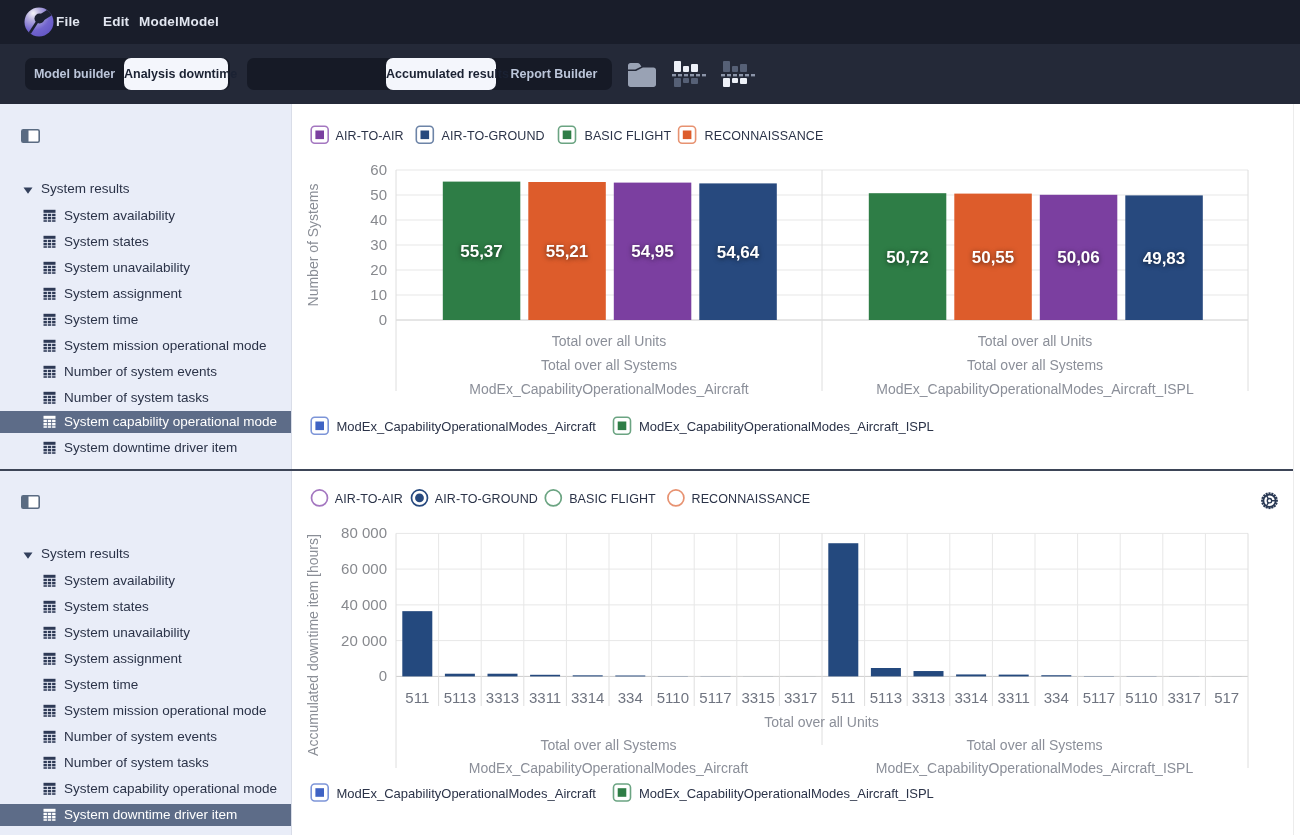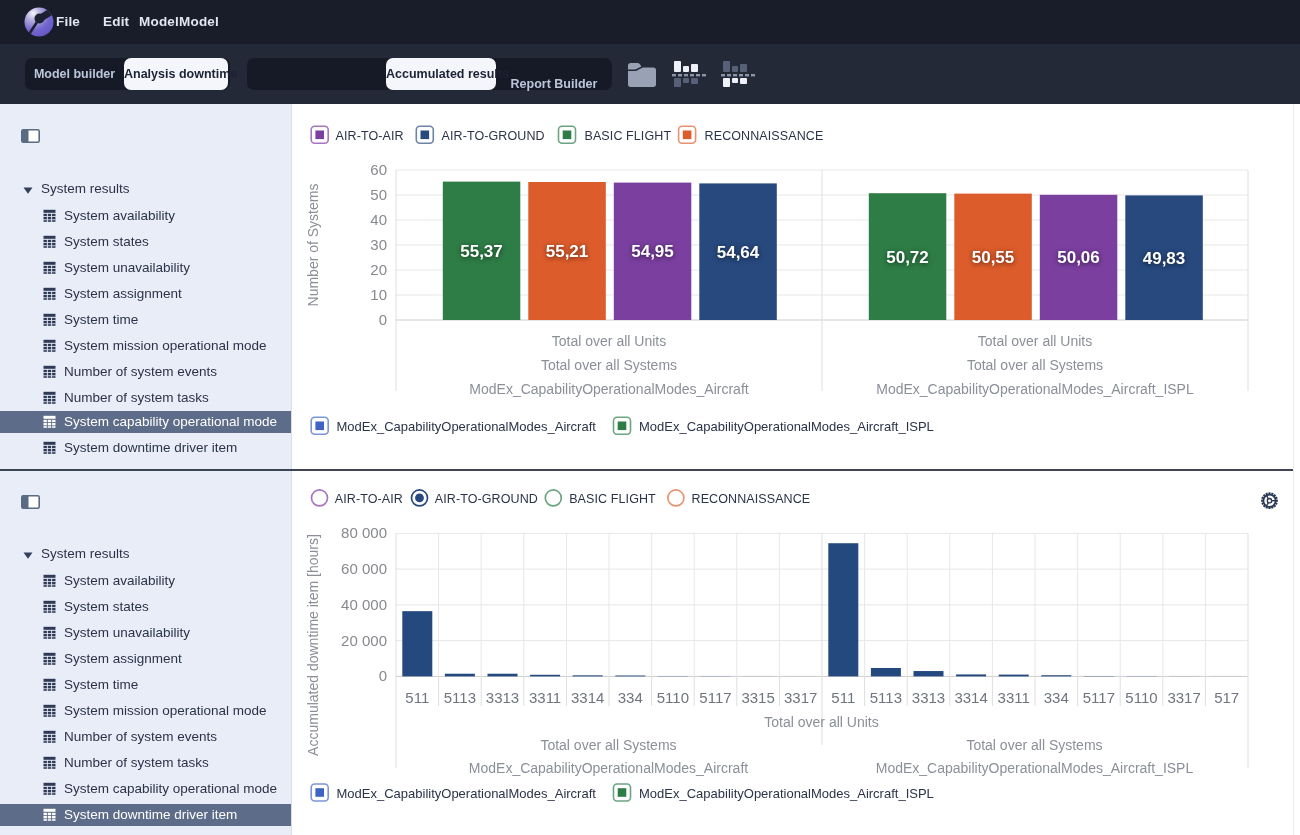--- a/index.html
+++ b/index.html
@@ -46,21 +46,21 @@
     <div class="menuitem" style="left:103px;">Edit</div>
     <div class="menuitem" style="left:139px;">Model</div>
     <div class="menuitem" style="left:179px;">Model</div>
   </div>
   <div id="toolbar">
     <div class="btngroup" style="left:25px;width:205px;"></div>
     <div class="btngroup" style="left:247px;width:365px;"></div>
     <div class="tbtn" style="left:25px;width:99px;">Model builder</div>
     <div class="tbtn-active" style="left:124px;width:104px;">Analysis downtime</div>
     <div class="tbtn-active" style="left:386px;width:110px;">Accumulated results</div>
-    <div class="tbtn" style="left:496px;width:116px;margin-top:10px;">Report Builder</div>
+    <div class="tbtn" style="left:496px;width:116px;">Report Builder</div>
     <svg width="30" height="26" style="position:absolute;left:627px;top:18px;" viewBox="0 0 30 26">
       <path d="M1 3.5 C1 2.1 2.1 1 3.5 1 L10.5 1 C11.4 1 12.2 1.4 12.7 2.1 L14.4 4.4 L8.2 7.6 L1 7.6 Z" fill="#99a2b4"></path>
       <path d="M1 9 L9 9 L15.8 5.5 L26.5 5.5 C27.9 5.5 29 6.6 29 8 L29 22.5 C29 23.9 27.9 25 26.5 25 L3.5 25 C2.1 25 1 23.9 1 22.5 Z" fill="#99a2b4"></path>
     </svg>
     <svg width="34" height="30" style="position:absolute;left:672px;top:16px;" viewBox="0 0 34 30">
       <g fill="#eef1f8">
         <rect x="2" y="1" width="7" height="11" rx="1"></rect>
         <rect x="11" y="6" width="6" height="6" rx="1"></rect>
         <rect x="19" y="4" width="7" height="8" rx="1"></rect>
       </g>

